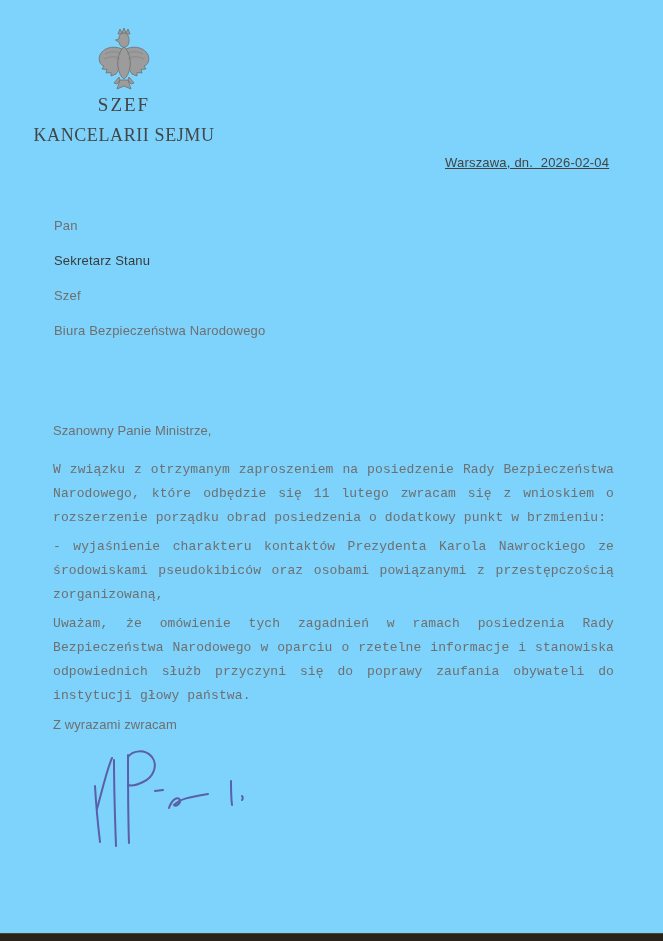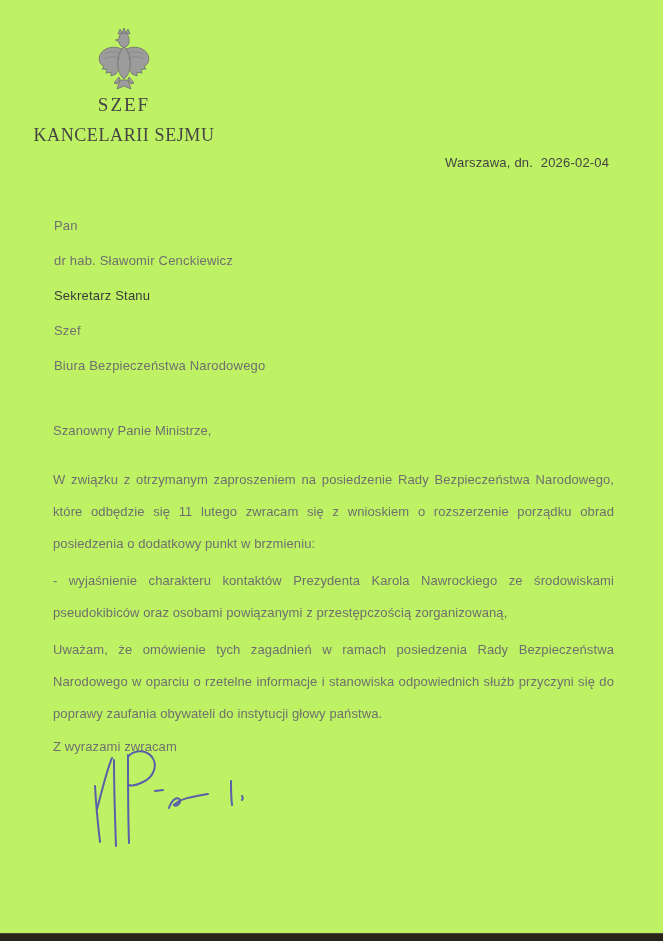--- a/index.html
+++ b/index.html
@@ -5,21 +5,21 @@
   html,body{margin:0;padding:0;}
   body{
     width:663px;height:941px;
     background:#e9e9e7;
     font-family:"Liberation Sans", sans-serif;
     overflow:hidden;
   }
   .page{
     position:relative;
     width:663px;height:941px;
-    background:#bef264;
+    background:#7dd3fc;
   }
   
   .emblem{
     position:absolute;left:97px;top:26px;width:54px;height:66px;
   }
   .office-title{
     position:absolute;left:14px;top:95px;width:220px;
     text-align:center;
     font-family:"Liberation Serif", serif;
     color:#454545;
@@ -28,38 +28,39 @@
     font-size:19px;letter-spacing:2px;line-height:20px;
   }
   .office-title .line2{
     font-size:18px;letter-spacing:0.6px;line-height:21px;margin-top:10px;
   }
   
   .dateline{
     position:absolute;left:445px;top:155px;
     font-size:13px;color:#434343;letter-spacing:0.2px;
     white-space:pre;
+    text-decoration:underline;
   }
   
   .recipient{
     position:absolute;left:54px;top:219px;
   }
   .recipient .r-line{
     font-size:13px;font-weight:400;color:#6f6f6f;
     line-height:14px;margin-bottom:21px;letter-spacing:0.2px;
   }
   .recipient .r-line.strong{color:#3b3b3b;}
   
   .letter-body{
     position:absolute;left:53px;top:419px;width:561px;
     font-size:13px;color:#6f6f6f;letter-spacing:0.1px;
   }
-  .salutation{line-height:24px;margin-bottom:21px;}
+  .salutation{line-height:24px;margin-bottom:15px;}
   .letter-body p{
-    margin:0 0 5px 0;line-height:32px;text-align:justify;
+    margin:0 0 5px 0;line-height:24px;text-align:justify;font-family:Liberation Mono, monospace;
   }
   .closing{line-height:24px;margin-top:2px;}
   
   .signature{
     position:absolute;left:75px;top:749px;width:200px;height:105px;
   }
   
   .scan-bottom-edge{
     position:absolute;left:0;bottom:0;width:663px;height:7px;
     background:#29231a;
@@ -94,21 +95,20 @@
 
   <div class="office-title">
     <div class="line1">SZEF</div>
     <div class="line2">KANCELARII SEJMU</div>
   </div>
 
   <div class="dateline">Warszawa, dn.  2026-02-04</div>
 
   <div class="recipient">
     <div class="r-line">Pan</div>
-    <div class="r-line">dr hab. Sławomir Cenckiewicz</div>
     <div class="r-line strong">Sekretarz Stanu</div>
     <div class="r-line">Szef</div>
     <div class="r-line">Biura Bezpieczeństwa Narodowego</div>
   </div>
 
   <div class="letter-body">
     <div class="salutation">Szanowny Panie Ministrze,</div>
     <p>W związku z otrzymanym zaproszeniem na posiedzenie Rady Bezpieczeństwa Narodowego, które odbędzie się 11 lutego zwracam się z wnioskiem o rozszerzenie porządku obrad posiedzenia o dodatkowy punkt w brzmieniu:</p>
     <p>- wyjaśnienie charakteru kontaktów Prezydenta Karola Nawrockiego ze środowiskami pseudokibiców oraz osobami powiązanymi z przestępczością zorganizowaną,</p>
     <p>Uważam, że omówienie tych zagadnień w ramach posiedzenia Rady Bezpieczeństwa Narodowego w oparciu o rzetelne informacje i stanowiska odpowiednich służb przyczyni się do poprawy zaufania obywateli do instytucji głowy państwa.</p>

